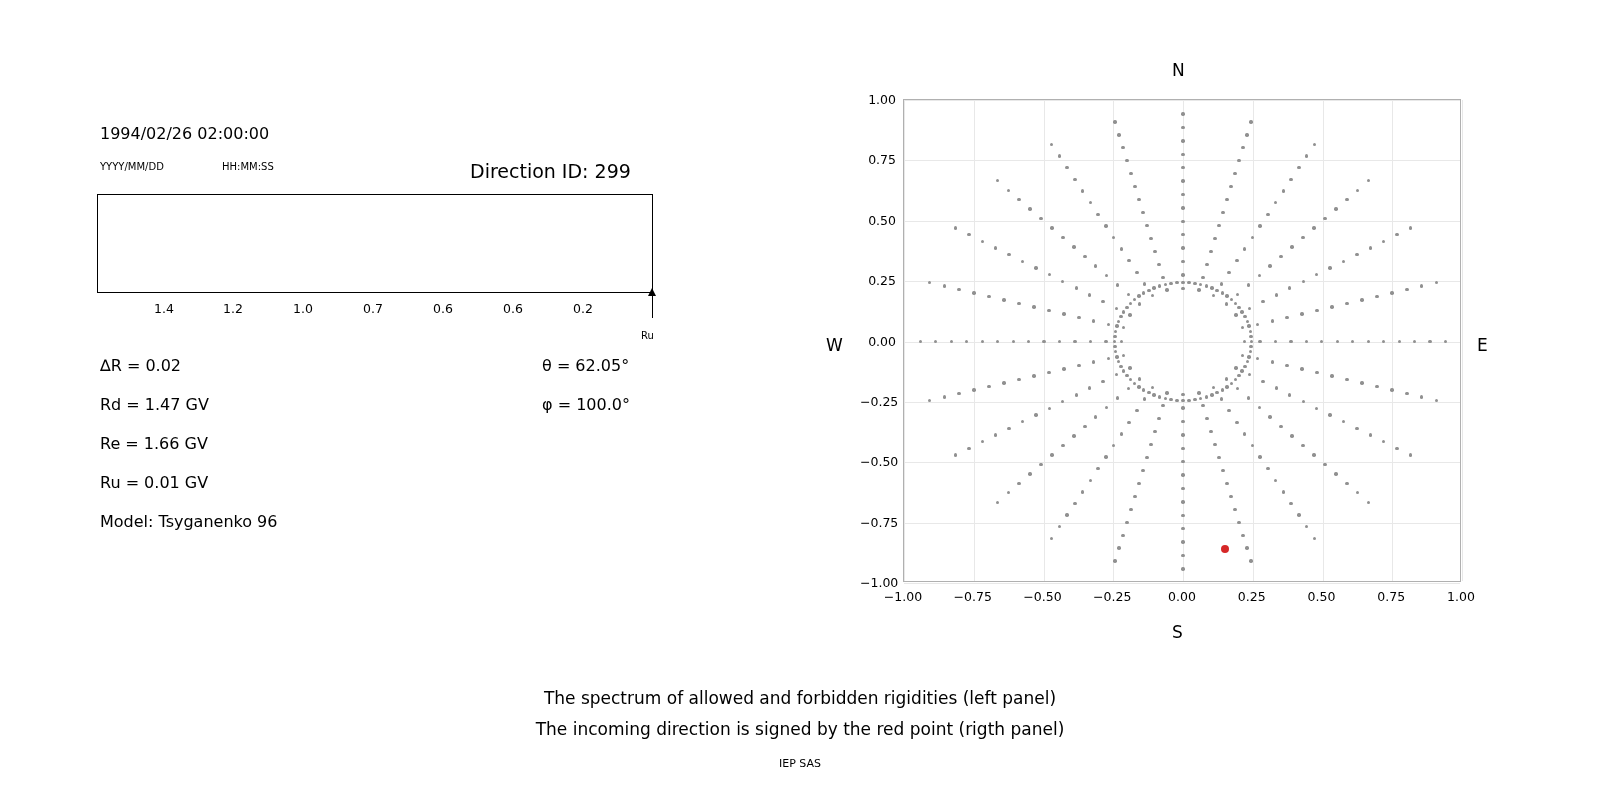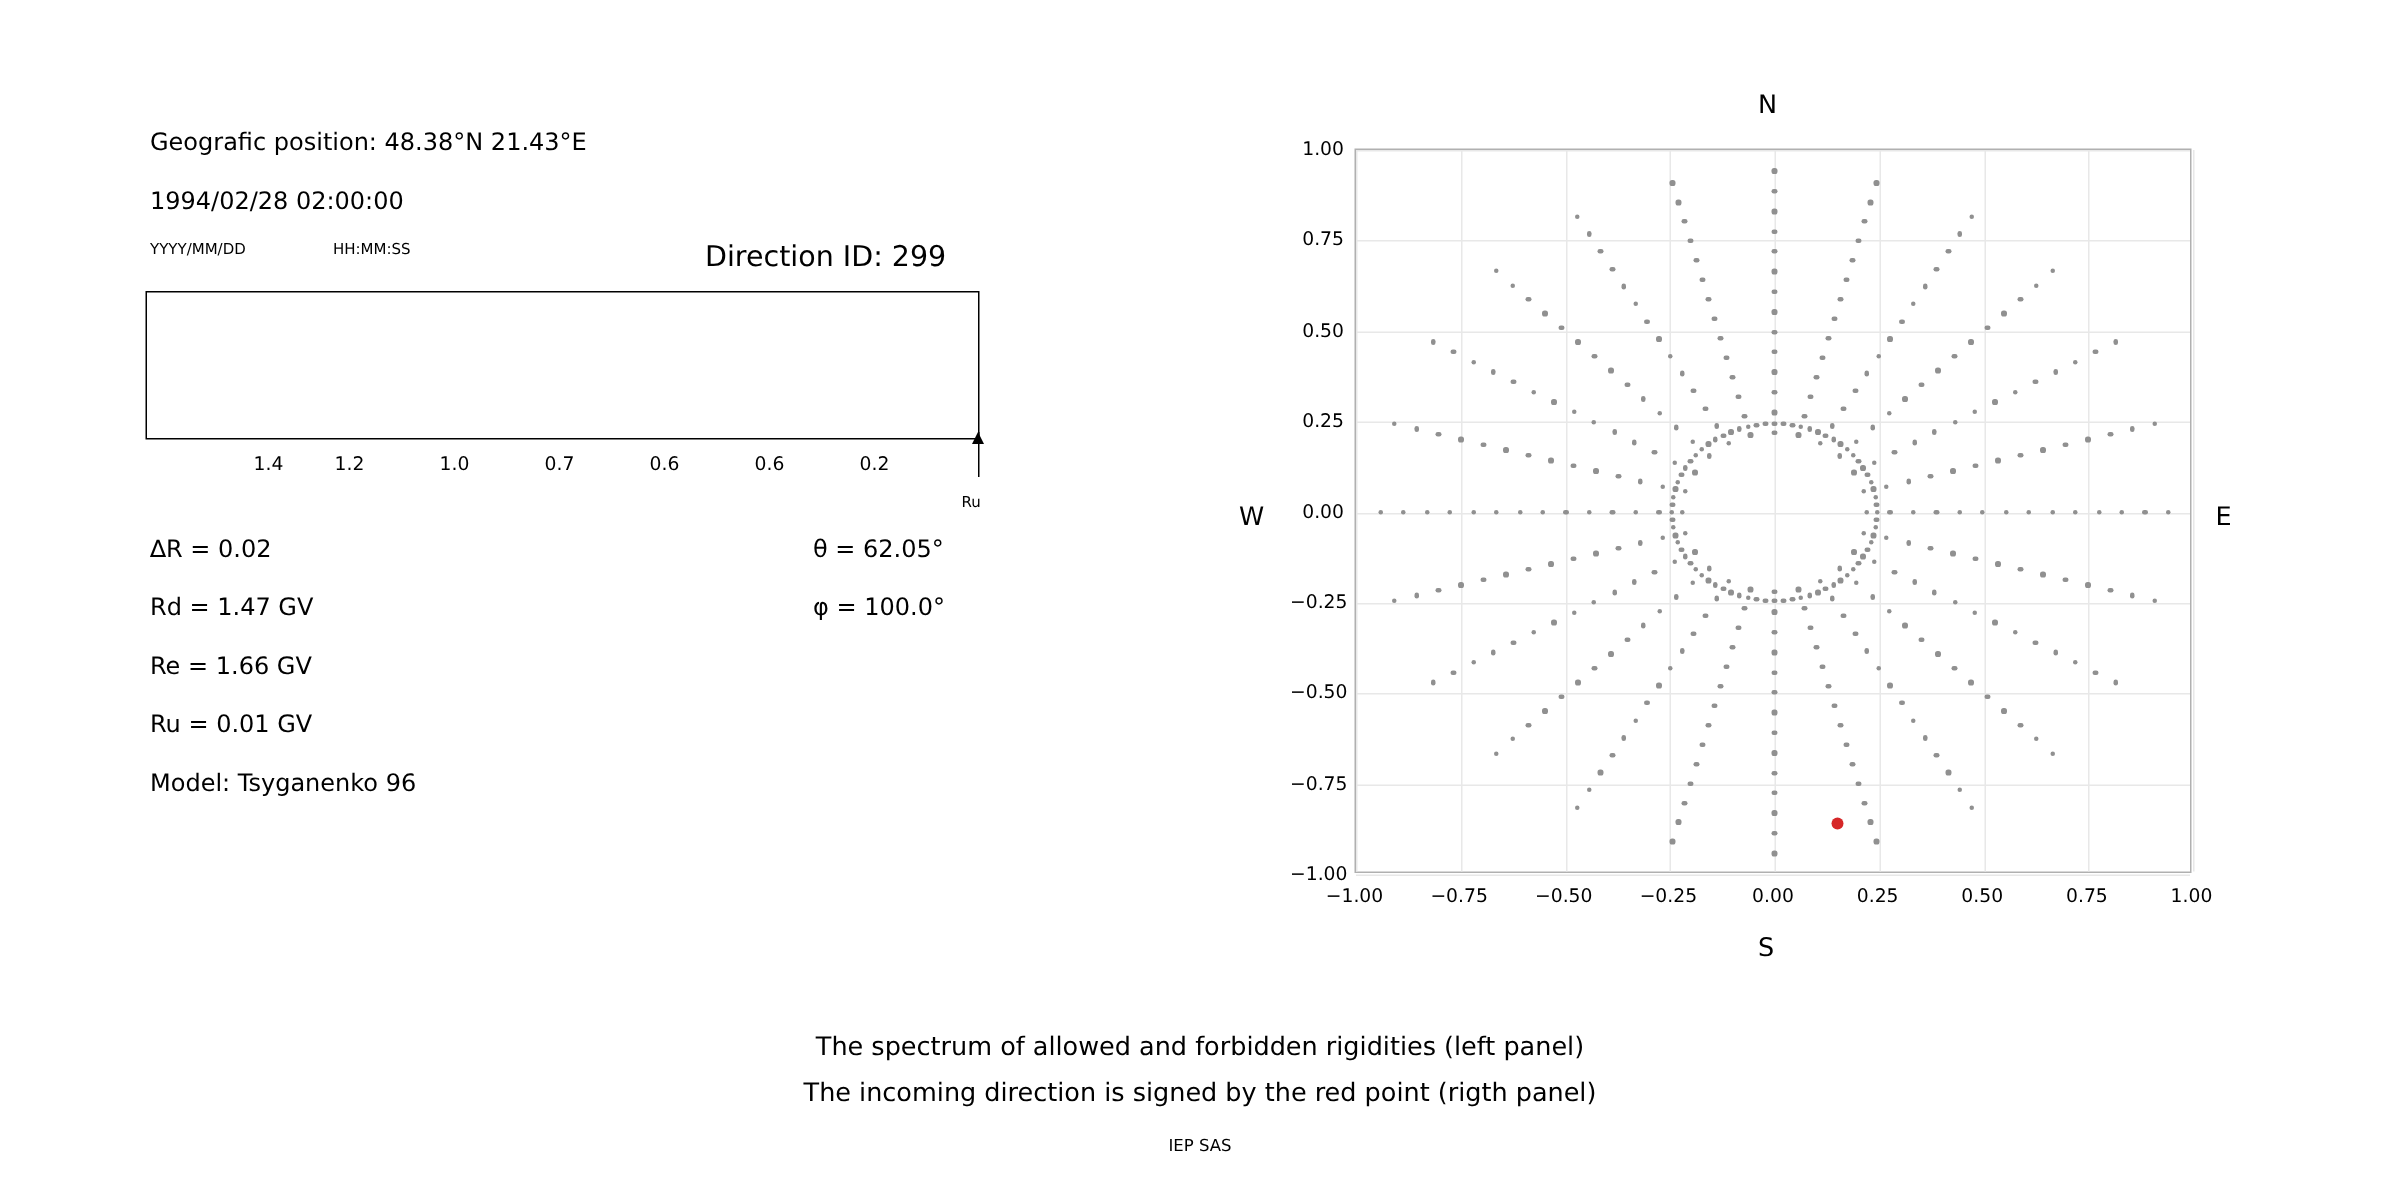--- a/index.html
+++ b/index.html
@@ -155,29 +155,28 @@
     width: 8px;
     height: 8px;
     background: #d62728;
     border-radius: 50%;
   }
 </style>
 </head>
 <body>
 
 <div class="panel-left">
-  <div class="txt geo-pos">Geografic position: 48.38°N 21.43°E</div>
-  <div class="txt datetime">1994/02/28 02:00:00</div>
+  <div class="txt datetime">1994/02/26 02:00:00</div>
   <div class="txt fmt-date">YYYY/MM/DD</div>
   <div class="txt fmt-time">HH:MM:SS</div>
   <div class="txt dir-id">Direction ID: 299</div>
 
   <div class="spectrum-box"></div>
 
-  <div class="axis-tick-label" style="left:179px">1.4</div>
+  <div class="axis-tick-label" style="left:164px">1.4</div>
   <div class="axis-tick-label" style="left:233px">1.2</div>
   <div class="axis-tick-label" style="left:303px">1.0</div>
   <div class="axis-tick-label" style="left:373px">0.7</div>
   <div class="axis-tick-label" style="left:443px">0.6</div>
   <div class="axis-tick-label" style="left:513px">0.6</div>
   <div class="axis-tick-label" style="left:583px">0.2</div>
 
   <div class="ru-arrow"></div>
   <div class="ru-label">Ru</div>
 

